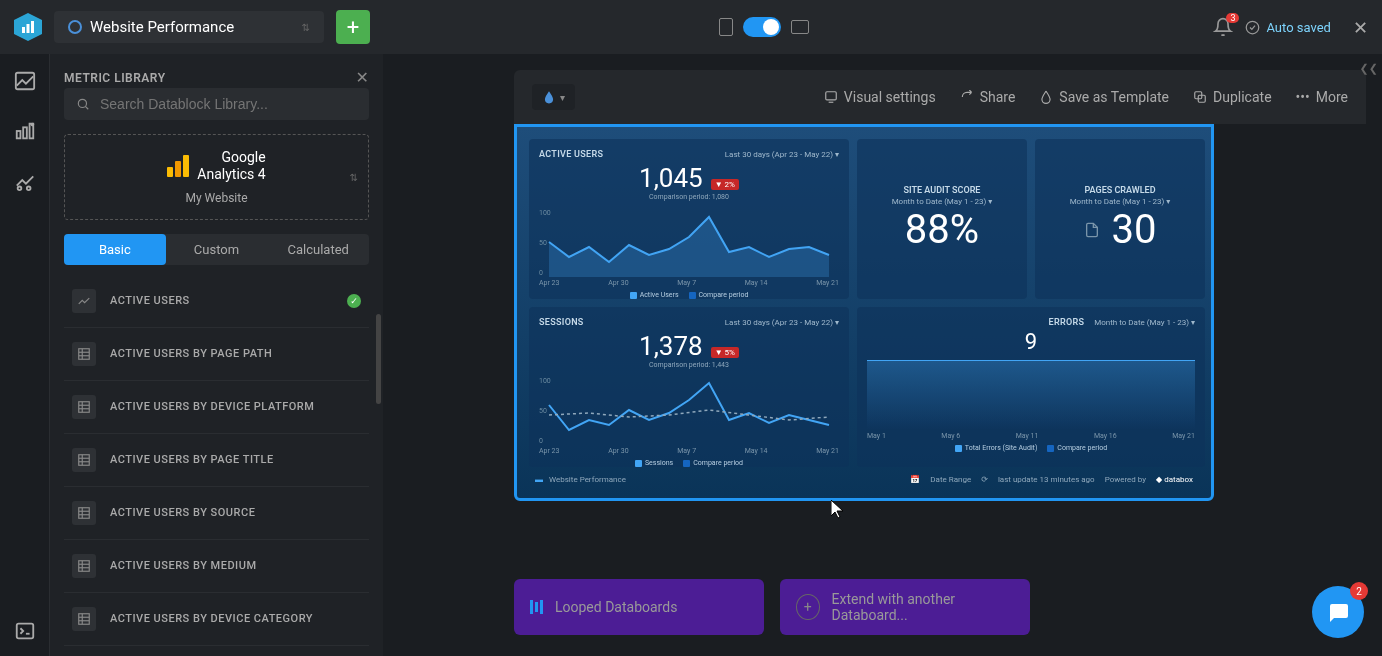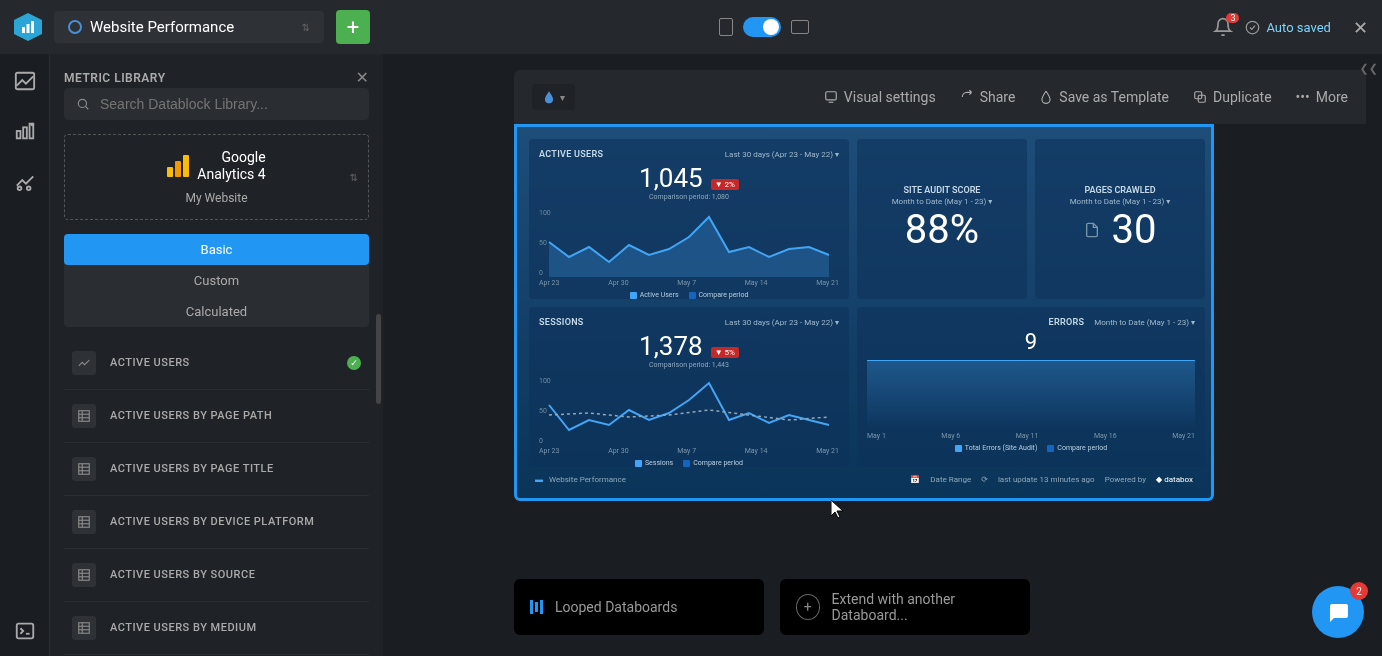--- a/index.html
+++ b/index.html
@@ -42,21 +42,21 @@
 .source-card { border: 1px dashed #555; border-radius: 4px; padding: 14px; display: flex; flex-direction: column; align-items: center; gap: 4px; margin-bottom: 14px; position: relative; }
 .source-logo { display: flex; align-items: center; gap: 8px; text-align: right; }
 .ga-bars { display: flex; align-items: flex-end; gap: 2px; height: 22px; }
 .ga-bar { width: 6px; border-radius: 1px; }
 .ga-bar.y { background: #fbbc04; height: 10px; }
 .ga-bar.o { background: #f29900; height: 16px; }
 .ga-bar.b { background: #fbbc04; height: 22px; }
 .ga-text { color: #fff; font-size: 14px; line-height: 1.2; }
 .source-sub { color: #aaa; font-size: 12px; margin-top: 4px; }
 .source-chev { position: absolute; right: 10px; top: 50%; transform: translateY(-50%); color: #666; font-size: 10px; }
-.tabs { display: flex; background: #2a2d31; border-radius: 4px; margin-bottom: 10px; flex-direction: column; }
+.tabs { display: flex; background: #2a2d31; border-radius: 4px; margin-bottom: 10px; }
 .tab { flex: 1; padding: 8px; text-align: center; font-size: 13px; color: #aaa; cursor: pointer; border-radius: 4px; }
 .tab.active { background: #2196f3; color: #fff; }
 .metric-list { }
 .metric-item { display: flex; align-items: center; gap: 14px; padding: 14px 8px; border-bottom: 1px solid #2a2d31; cursor: pointer; position: relative; }
 .metric-icon { width: 24px; height: 24px; background: #2e3135; border-radius: 3px; display: flex; align-items: center; justify-content: center; color: #888; font-size: 12px; }
 .metric-label { color: #aaa; font-size: 11px; letter-spacing: 0.5px; font-weight: 500; }
 .metric-check { position: absolute; right: 8px; width: 14px; height: 14px; background: #4caf50; border-radius: 50%; display: flex; align-items: center; justify-content: center; color: #fff; font-size: 9px; }
 .scroll-ind { position: absolute; right: 2px; top: 260px; width: 5px; height: 90px; background: #444; border-radius: 3px; }
 
 
@@ -93,21 +93,21 @@
 .footer-left { display: flex; align-items: center; gap: 6px; }
 .footer-right { display: flex; align-items: center; gap: 10px; }
 
 .card.span2 { grid-column: span 2; }
 .errors-card .card-header { justify-content: flex-end; gap: 10px; }
 .errors-value { font-size: 22px; text-align: center; margin: 2px 0; }
 .errors-chart { height: 70px; background: linear-gradient(180deg, rgba(66,165,245,0.3) 0%, transparent 100%); border-top: 1.5px solid #42a5f5; margin-top: 6px; }
 
 
 .bottom-row { display: flex; gap: 16px; margin-top: 78px; margin-left: 115px; }
-.bottom-card { width: 250px; background: #000000; border-radius: 6px; padding: 12px 16px; display: flex; align-items: center; gap: 12px; color: #999; font-size: 14px; cursor: pointer; }
+.bottom-card { width: 250px; background: #4c1d95; border-radius: 6px; padding: 12px 16px; display: flex; align-items: center; gap: 12px; color: #999; font-size: 14px; cursor: pointer; }
 .bottom-ic { width: 26px; height: 26px; border: 1.5px solid #666; border-radius: 50%; display: flex; align-items: center; justify-content: center; color: #888; }
 .loop-ic { display: flex; gap: 2px; }
 .loop-bar { width: 3px; height: 14px; background: #2196f3; }
 
 
 .collapse-handle { position: absolute; right: 4px; top: 8px; color: #666; font-size: 11px; cursor: pointer; }
 
 
 .chat-bubble { position: fixed; bottom: 18px; right: 18px; width: 52px; height: 52px; background: #2196f3; border-radius: 50%; display: flex; align-items: center; justify-content: center; color: #fff; cursor: pointer; }
 .chat-badge { position: absolute; top: -4px; right: -4px; background: #e53935; color: #fff; font-size: 10px; border-radius: 50%; width: 18px; height: 18px; display: flex; align-items: center; justify-content: center; }
@@ -254,32 +254,32 @@
       </div>
       <div class="metric-item">
         <div class="metric-icon">
             <svg width="14" height="14" viewBox="0 0 24 24" fill="none" stroke="#888" stroke-width="2">
               <rect x="3" y="3" width="18" height="18"></rect>
               <line x1="3" y1="9" x2="21" y2="9"></line>
               <line x1="3" y1="15" x2="21" y2="15"></line>
               <line x1="9" y1="3" x2="9" y2="21"></line>
             </svg>
           </div>
-        <div class="metric-label">ACTIVE USERS BY PAGE TITLE</div>
+        <div class="metric-label">ACTIVE USERS BY DEVICE PLATFORM</div>
       </div>
       <div class="metric-item">
         <div class="metric-icon">
             <svg width="14" height="14" viewBox="0 0 24 24" fill="none" stroke="#888" stroke-width="2">
               <rect x="3" y="3" width="18" height="18"></rect>
               <line x1="3" y1="9" x2="21" y2="9"></line>
               <line x1="3" y1="15" x2="21" y2="15"></line>
               <line x1="9" y1="3" x2="9" y2="21"></line>
             </svg>
           </div>
-        <div class="metric-label">ACTIVE USERS BY DEVICE PLATFORM</div>
+        <div class="metric-label">ACTIVE USERS BY PAGE TITLE</div>
       </div>
       <div class="metric-item">
         <div class="metric-icon">
             <svg width="14" height="14" viewBox="0 0 24 24" fill="none" stroke="#888" stroke-width="2">
               <rect x="3" y="3" width="18" height="18"></rect>
               <line x1="3" y1="9" x2="21" y2="9"></line>
               <line x1="3" y1="15" x2="21" y2="15"></line>
               <line x1="9" y1="3" x2="9" y2="21"></line>
             </svg>
           </div>

